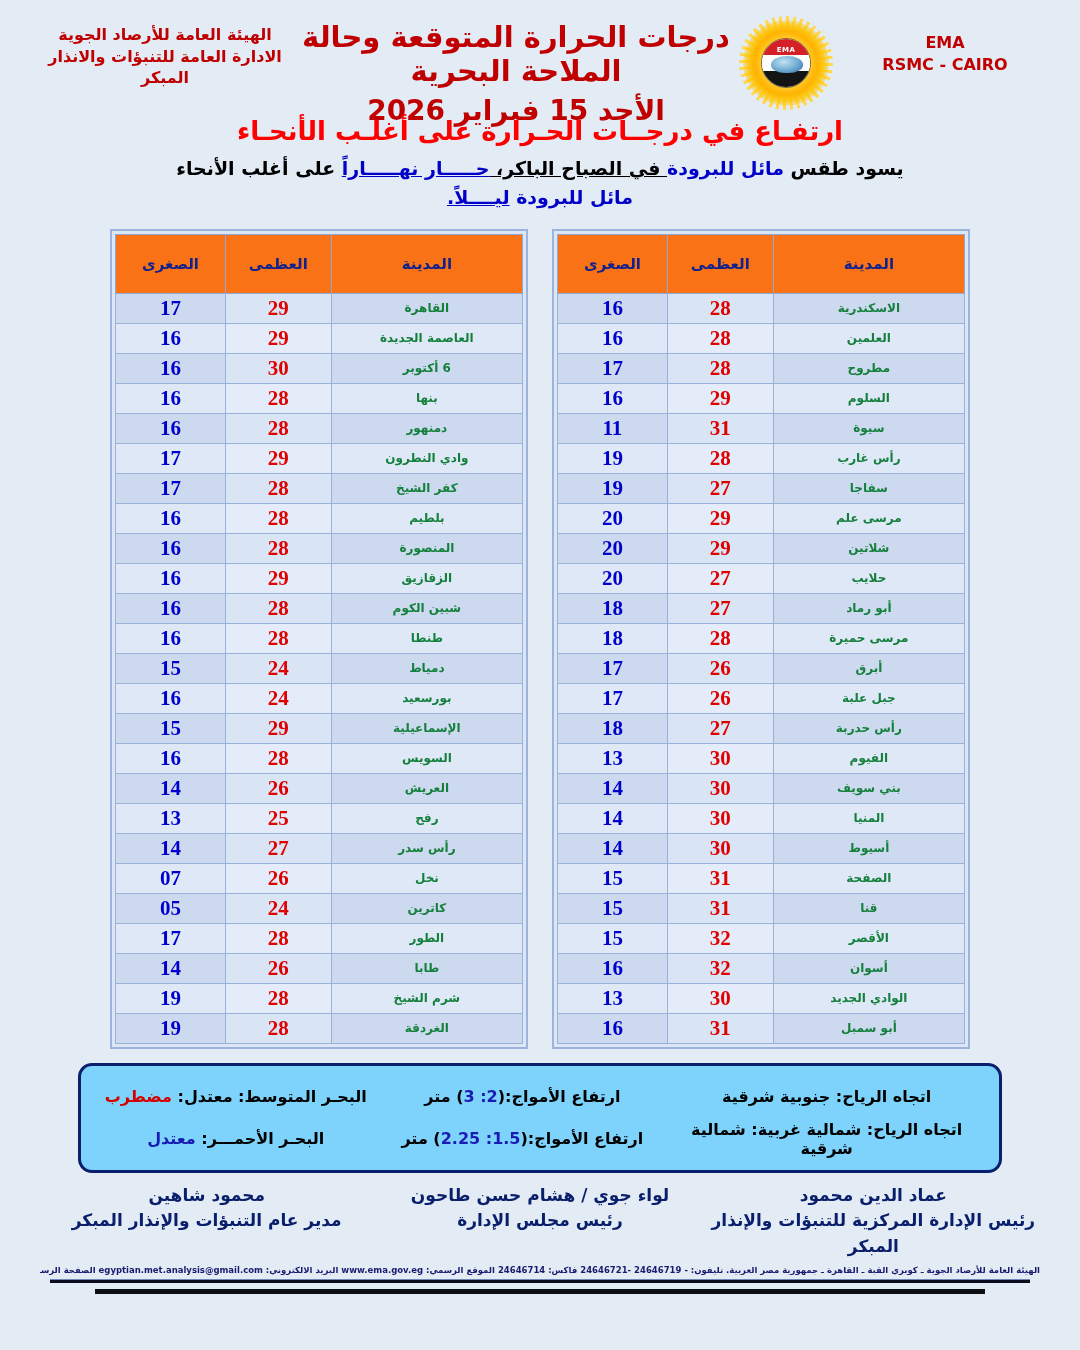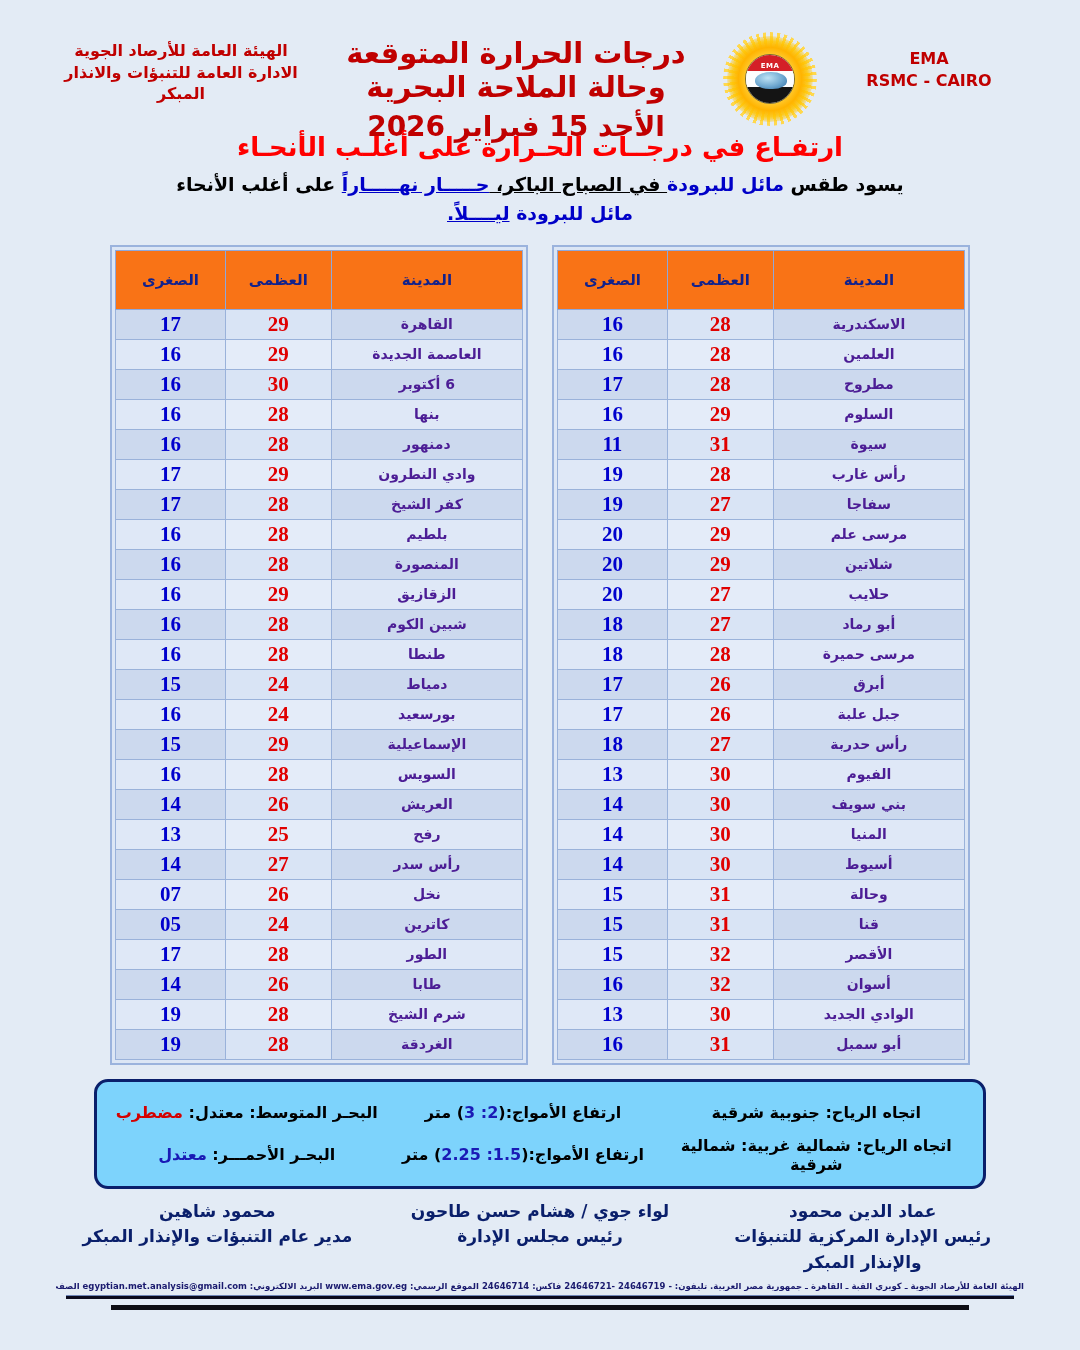--- a/index.html
+++ b/index.html
@@ -9,21 +9,21 @@
     height: 1350px;
     background: #e3ebf5;
     font-family: "DejaVu Sans", "Liberation Sans", sans-serif;
     overflow: hidden;
     position: relative;
   }
 
   .page {
     width: 1080px;
     height: 1350px;
-    padding: 16px;
+    padding: 0;
     position: relative;
   }
 
   
   .header {
     display: flex;
     flex-direction: row-reverse;
     align-items: flex-start;
     justify-content: space-between;
     padding: 16px 30px 0 30px;
@@ -186,23 +186,23 @@
   th.c-city, td.c-city { width: 47%; }
   th.c-max,  td.c-max  { width: 26%; }
   th.c-min,  td.c-min  { width: 27%; }
 
   table.wx tbody tr:nth-child(odd)  td { background: #ccd9ee; }
   table.wx tbody tr:nth-child(even) td { background: #dfe8f7; }
   table.wx tbody td.c-max { background: #e4ecf9 !important; }
   table.wx tbody tr:nth-child(odd) td.c-max { background: #d9e4f5 !important; }
 
   td.c-city {
-    font-size: 14px;
-    font-weight: bold;
-    color: #4c1d95;
+    font-size: 12px;
+    font-weight: bold;
+    color: #15803d;
     text-align: center;
     margin-left: 8px;
   }
   td.c-max {
     font-size: 21px;
     font-weight: bold;
     color: #e00000;
     font-family: "Liberation Serif", "DejaVu Serif", serif;
   }
   td.c-min {
@@ -563,21 +563,21 @@
               <td class="c-city">المنيا</td>
               <td class="c-max">30</td>
               <td class="c-min">14</td>
             </tr>
             <tr>
               <td class="c-city">أسيوط</td>
               <td class="c-max">30</td>
               <td class="c-min">14</td>
             </tr>
             <tr>
-              <td class="c-city">وحالة</td>
+              <td class="c-city">الصفحة</td>
               <td class="c-max">31</td>
               <td class="c-min">15</td>
             </tr>
             <tr>
               <td class="c-city">قنا</td>
               <td class="c-max">31</td>
               <td class="c-min">15</td>
             </tr>
             <tr>
               <td class="c-city">الأقصر</td>

